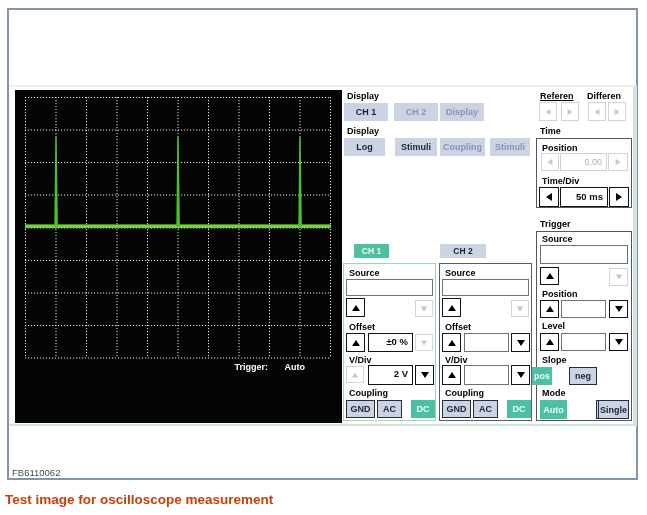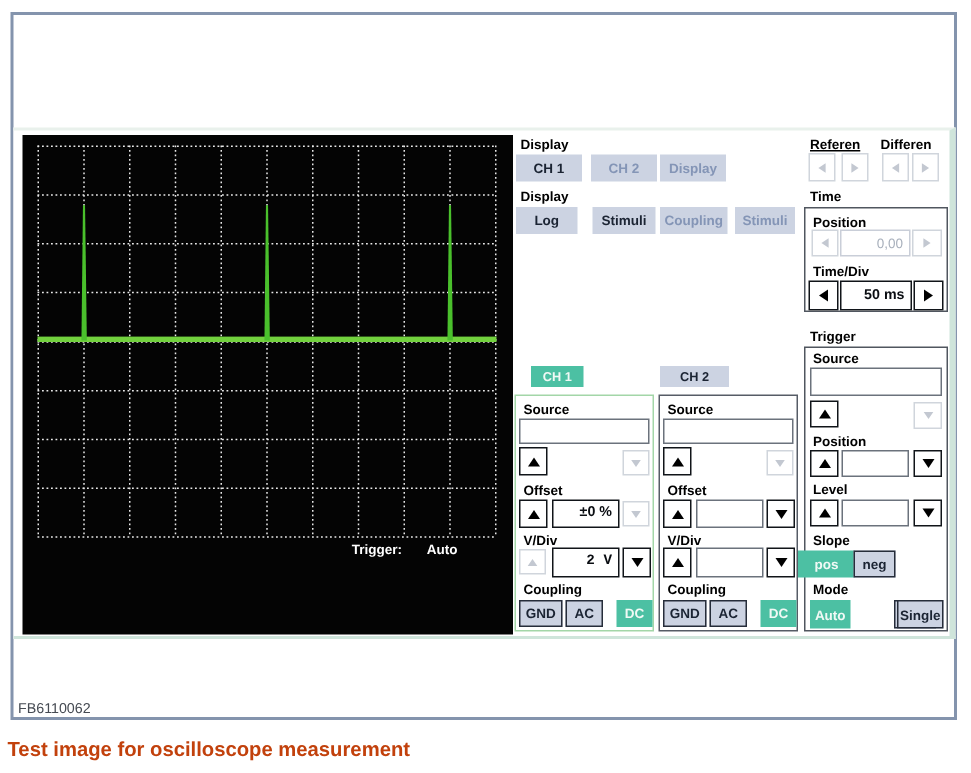--- a/index.html
+++ b/index.html
@@ -137,21 +137,21 @@
   </div>
   <div class="lbl" style="left:542px;top:322px;">Level</div>
   <div class="spin" style="left:540px;top:333px;width:19px;height:18px;">
     <span class="tri up"></span>
   </div>
   <div class="fld thin" style="left:561px;top:333px;width:45px;height:18px;"></div>
   <div class="spin" style="left:609px;top:333px;width:19px;height:18px;">
     <span class="tri dn"></span>
   </div>
   <div class="lbl" style="left:542px;top:356px;">Slope</div>
-  <div class="btn teal" style="left:532px;top:367px;width:38px;height:18px;">pos</div>
+  <div class="btn teal" style="left:532px;top:367px;width:20px;height:18px;">pos</div>
   <div class="btn dark" style="left:569px;top:367px;width:28px;height:18px;">neg</div>
   <div class="lbl" style="left:542px;top:389px;">Mode</div>
   <div class="btn teal" style="left:540px;top:400px;width:27px;height:19px;">Auto</div>
   <div class="btn dark" style="left:596px;top:400px;width:28px;height:19px;">Norm</div>
   <div class="btn dark" style="left:598px;top:400px;width:31px;height:19px;">Single</div>
 
   <div class="btn teal" style="left:354px;top:244px;width:35px;height:14px;font-size:8.5px;">CH 1</div>
   <div class="btn" style="left:440px;top:244px;width:46px;height:14px;font-size:8.5px;">CH 2</div>
 
   <div class="abs" style="left:343px;top:263px;width:93px;height:158px;border:1px solid #a3d6a8;"></div>
@@ -168,21 +168,21 @@
     <span class="tri up"></span>
   </div>
   <div class="fld" style="left:368px;top:333px;width:45px;height:19px;">±0 %</div>
   <div class="spin dis g" style="left:415px;top:334px;width:18px;height:17px;">
     <span class="tri dn"></span>
   </div>
   <div class="lbl" style="left:349px;top:356px;">V/Div</div>
   <div class="spin dis g" style="left:346px;top:366px;width:18px;height:17px;">
     <span class="tri up"></span>
   </div>
-  <div class="fld" style="left:368px;top:365px;width:45px;height:20px;font-family:Liberation Mono, monospace;">2 V</div>
+  <div class="fld" style="left:368px;top:365px;width:45px;height:20px;">2 V</div>
   <div class="spin" style="left:415px;top:365px;width:19px;height:20px;">
     <span class="tri dn"></span>
   </div>
   <div class="lbl" style="left:349px;top:389px;">Coupling</div>
   <div class="btn dark" style="left:346px;top:400px;width:29px;height:18px;">GND</div>
   <div class="btn dark" style="left:377px;top:400px;width:25px;height:18px;">AC</div>
   <div class="btn teal" style="left:411px;top:400px;width:24px;height:18px;">DC</div>
 
   <div class="abs" style="left:439px;top:263px;width:93px;height:158px;border:1px solid #565c66;"></div>
   <div class="lbl" style="left:445px;top:269px;">Source</div>

